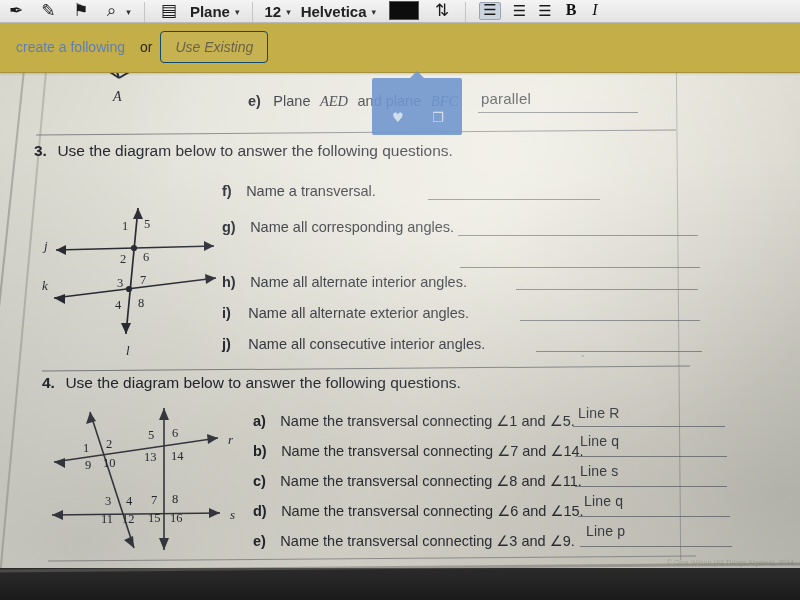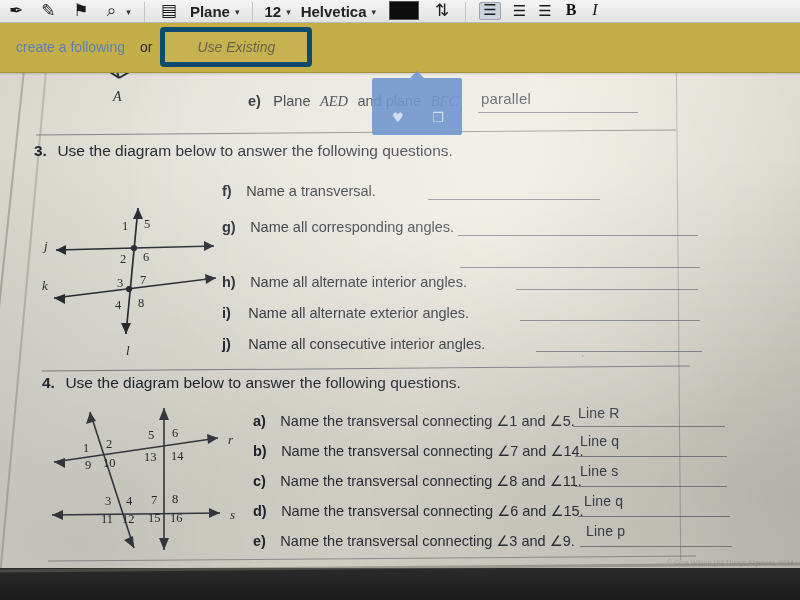--- a/index.html
+++ b/index.html
@@ -55,21 +55,21 @@
   #banner .bn-text{
     font-size:15px;color:#20200f;margin-left:80px;white-space:nowrap;
     letter-spacing:.1px;
   }
   #banner .bn-link{
     font-size:14px;color:#5e7fb5;margin-left:16px;white-space:nowrap;cursor:pointer;
   }
   #banner .bn-or{font-size:14px;color:#2b2a18;margin-left:15px;}
   #banner .bn-btn{
     margin-left:8px;font-size:14px;color:#6a6348;font-style:italic;
-    border:5px solid #0c4a6e;border-radius:4px;padding:7px 32px;
+    border:1px solid #0c4a6e;border-radius:4px;padding:7px 14px;
     background:rgba(255,255,255,.05);white-space:nowrap;cursor:pointer;
   }
 
   
   #sheet{
     position:absolute;left:0;top:60px;width:800px;height:508px;
     background:
       linear-gradient(115deg,#d7d6cd 0%,#e6e5dc 22%,#eceadf 55%,#dcdad0 78%,#c9c8bf 100%);
     overflow:hidden;
     z-index:10;

